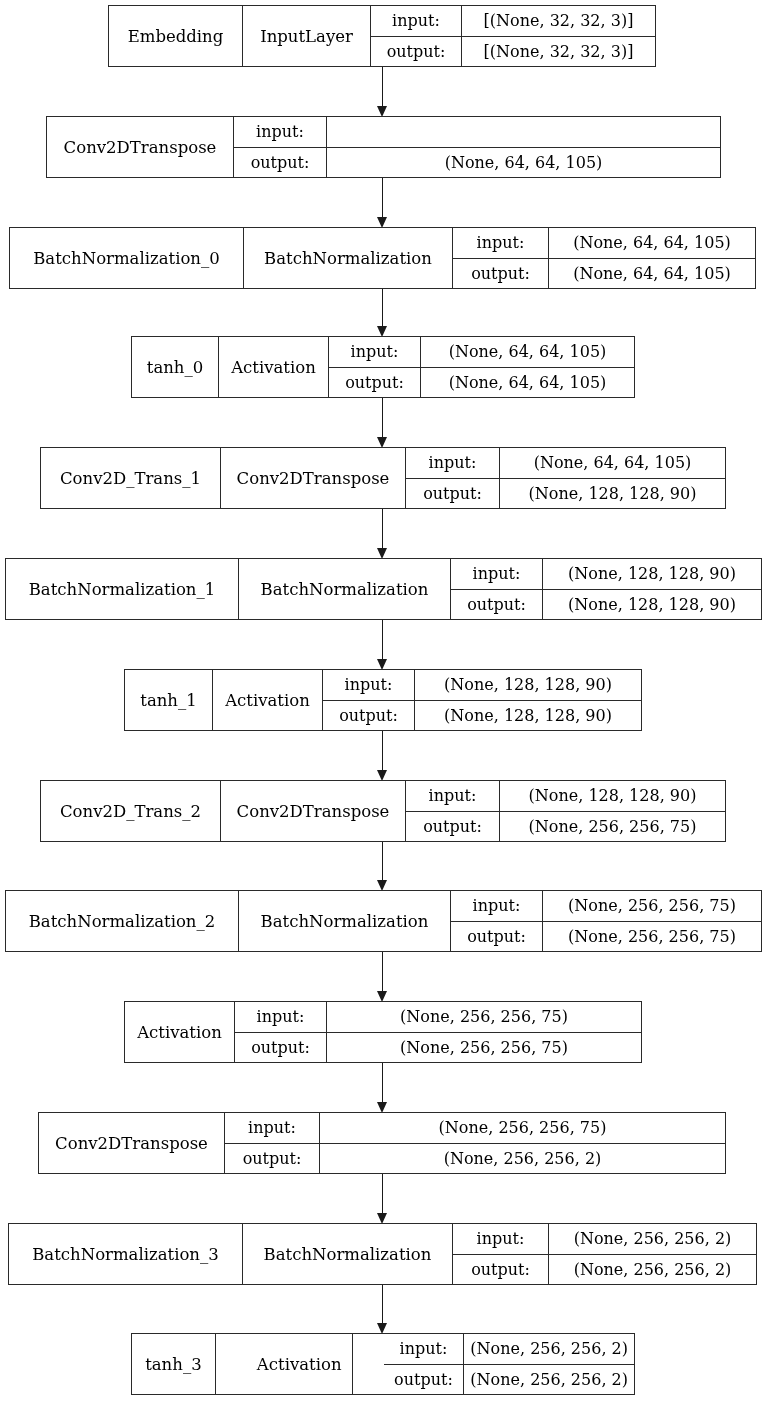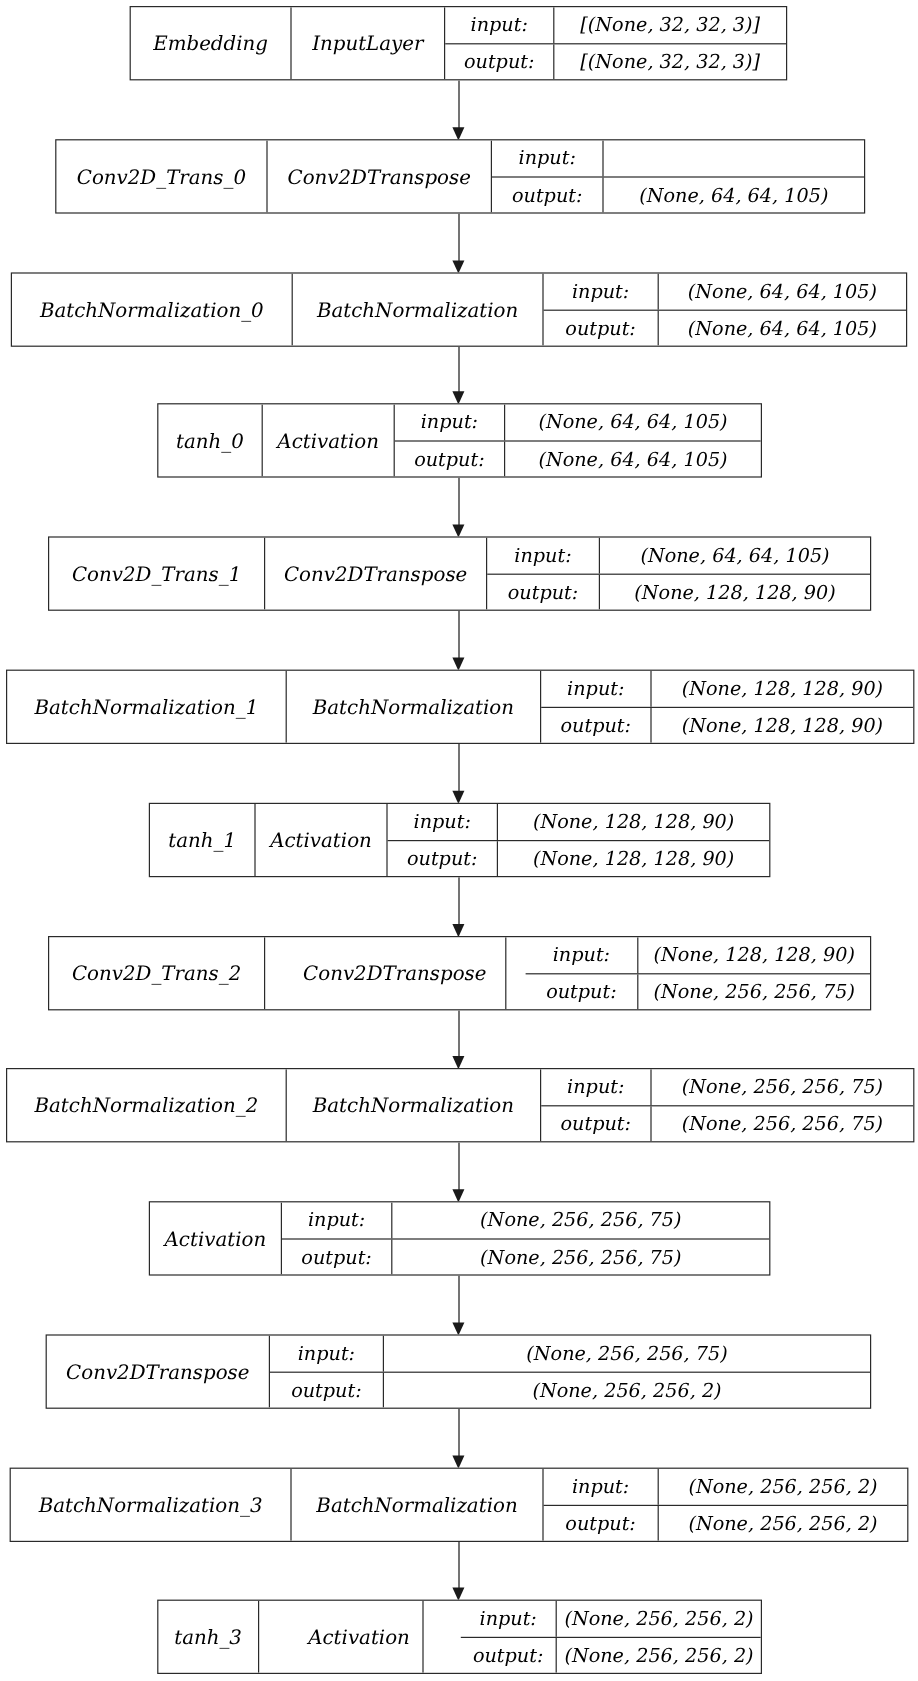--- a/index.html
+++ b/index.html
@@ -25,21 +25,20 @@
   .node {
     position: absolute;
     height: 62px;
     box-sizing: border-box;
     border: 1.6px solid #2a2a2a;
     background: #ffffff;
     display: flex;
     flex-direction: row;
     align-items: stretch;
     overflow: hidden;
-    font-style: italic;
   }
   .cell {
     display: flex;
     align-items: center;
     justify-content: center;
     box-sizing: border-box;
     text-align: center;
     white-space: nowrap;
     padding: 0 6px;
   }
@@ -128,21 +127,20 @@
           <div class="cell cell-label" style="width: 91px;">input:</div>
           <div class="cell cell-shape">[(None, 32, 32, 3)]</div>
         </div>
         <div class="io-row bottom">
           <div class="cell cell-label" style="width: 91px;">output:</div>
           <div class="cell cell-shape">[(None, 32, 32, 3)]</div>
         </div>
       </div>
     </div>
     <div class="node" style="left: 46px; top: 116px; width: 675px;">
-      <div class="cell cell-name" style="width: 176px;">Conv2D_Trans_0</div>
       <div class="cell cell-type" style="width: 187px;">Conv2DTranspose</div>
       <div class="io-wrap">
         <div class="io-row top">
           <div class="cell cell-label" style="width: 93px;">input:</div>
         </div>
         <div class="io-row bottom">
           <div class="cell cell-label" style="width: 93px;">output:</div>
           <div class="cell cell-shape">(None, 64, 64, 105)</div>
         </div>
       </div>
@@ -210,21 +208,21 @@
         <div class="io-row top">
           <div class="cell cell-label" style="width: 92px;">input:</div>
           <div class="cell cell-shape">(None, 128, 128, 90)</div>
         </div>
         <div class="io-row bottom">
           <div class="cell cell-label" style="width: 92px;">output:</div>
           <div class="cell cell-shape">(None, 128, 128, 90)</div>
         </div>
       </div>
     </div>
-    <div class="node" style="left: 40px; top: 780px; width: 686px; gap: 16px;">
+    <div class="node" style="left: 40px; top: 780px; width: 686px;">
       <div class="cell cell-name" style="width: 180px;">Conv2D_Trans_2</div>
       <div class="cell cell-type" style="width: 185px;">Conv2DTranspose</div>
       <div class="io-wrap">
         <div class="io-row top">
           <div class="cell cell-label" style="width: 94px;">input:</div>
           <div class="cell cell-shape">(None, 128, 128, 90)</div>
         </div>
         <div class="io-row bottom">
           <div class="cell cell-label" style="width: 94px;">output:</div>
           <div class="cell cell-shape">(None, 256, 256, 75)</div>

